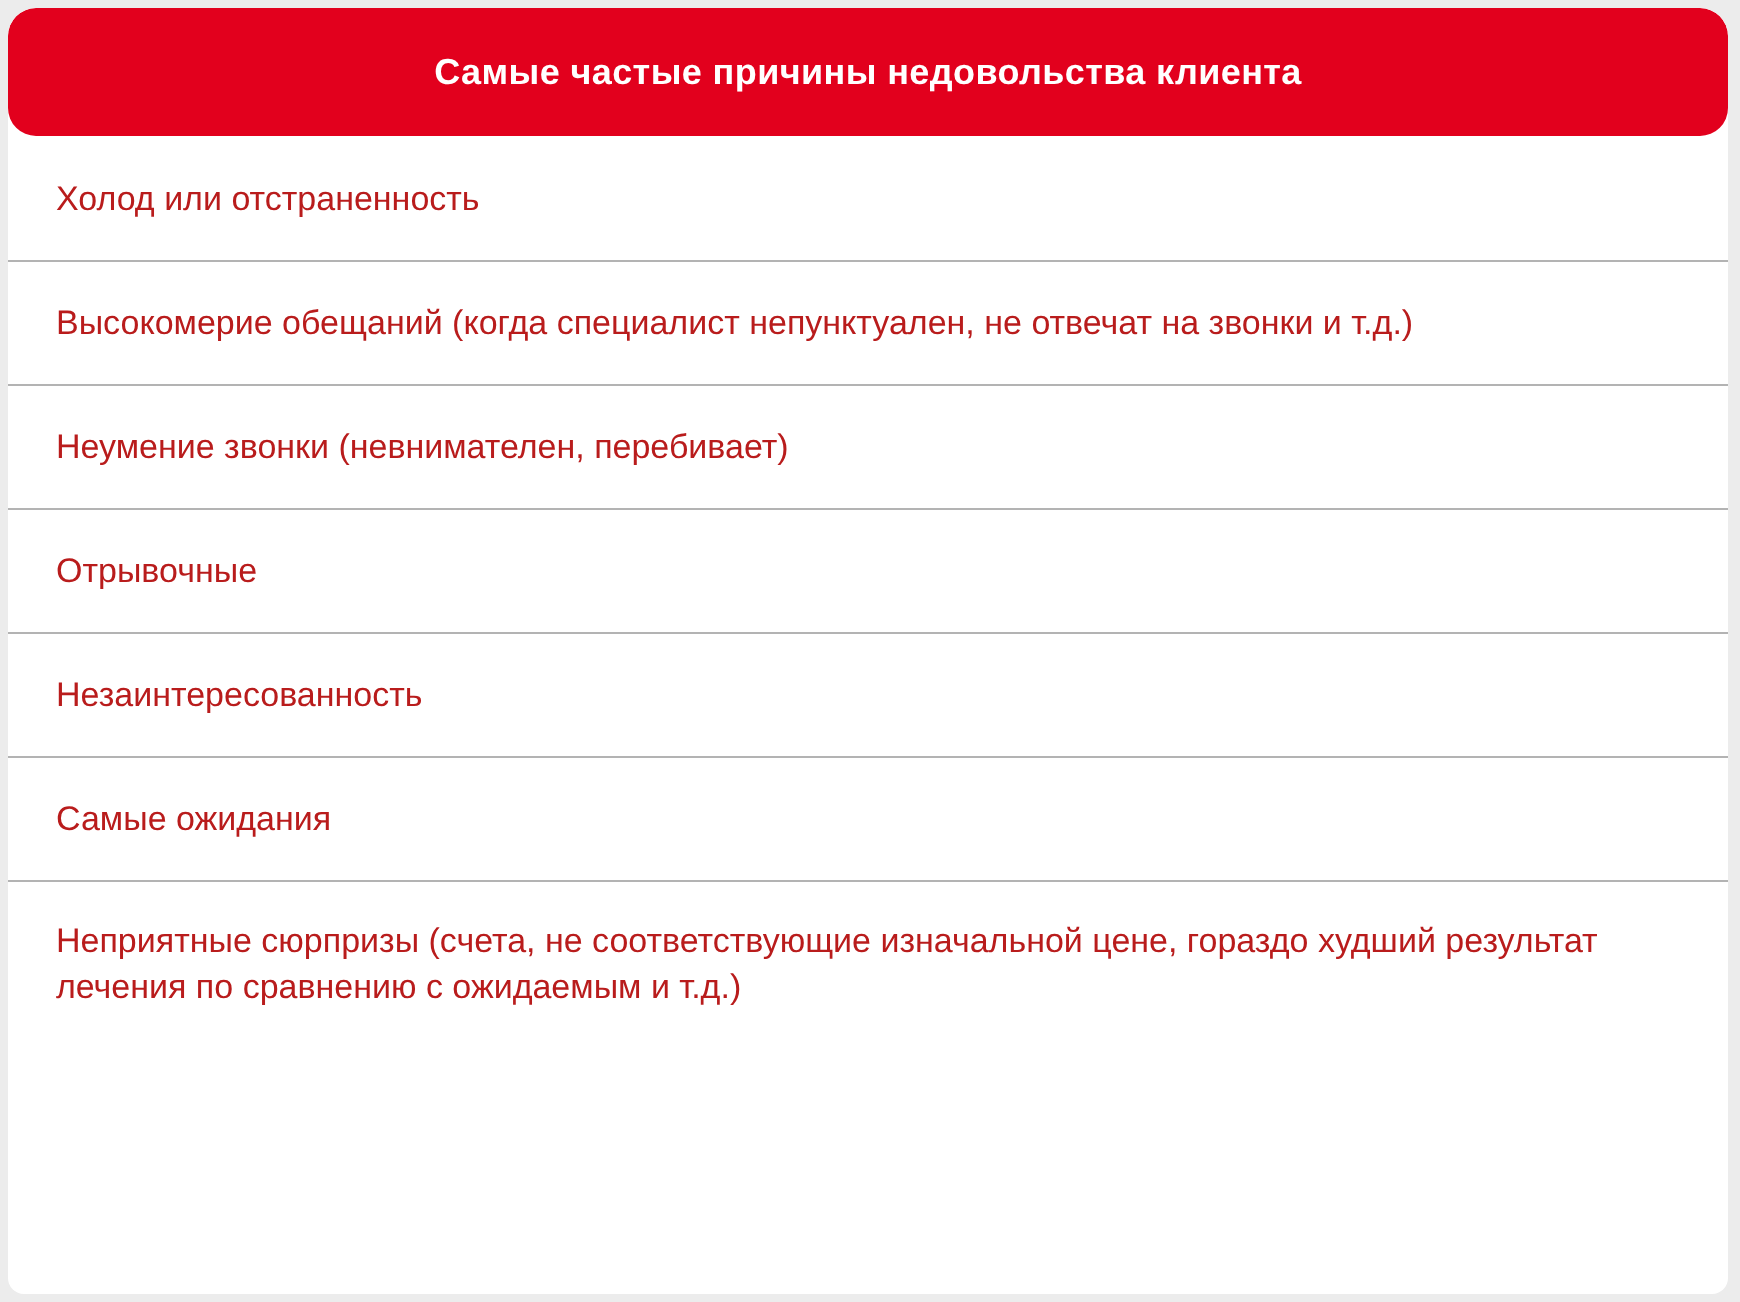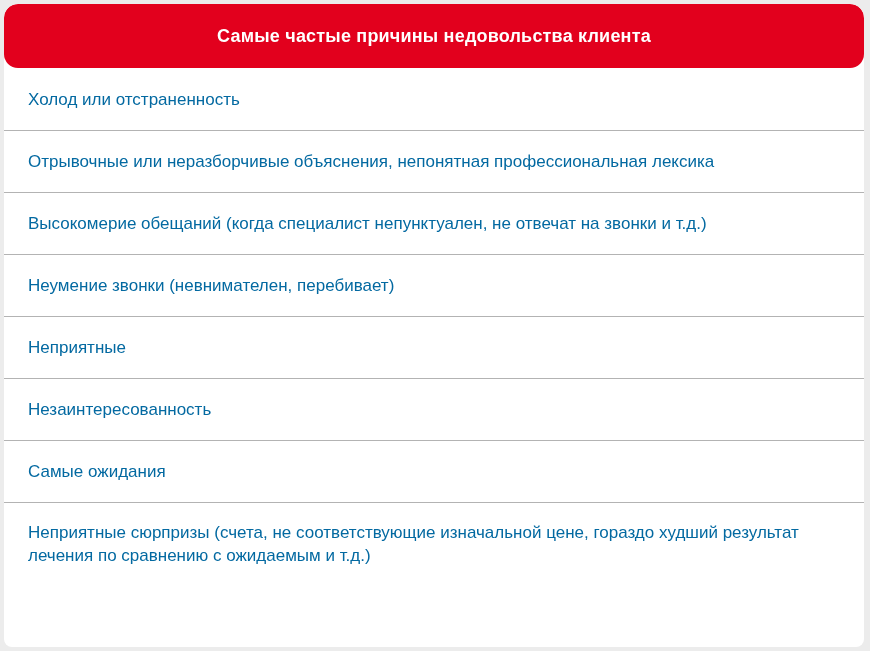--- a/index.html
+++ b/index.html
@@ -37,21 +37,21 @@
   }
   .rows {
     display: block;
   }
   .row {
     min-height: 62px;
     display: flex;
     align-items: center;
     padding: 10px 60px 10px 24px;
     box-sizing: border-box;
-    color: #0369a1;
+    color: #b91c1c;
     font-size: 17px;
     line-height: 23px;
   }
   .row + .row {
     border-top: 1.5px solid #b3b3b3;
   }
   .row:last-child {
     min-height: 82px;
   }
 </style>
@@ -60,30 +60,27 @@
 
 <div class="card">
   <div class="table-header">
     <div class="table-title">Самые частые причины недовольства клиента</div>
   </div>
   <div class="rows" id="rows-container">
       <div class="row">
         <span>Холод или отстраненность</span>
       </div>
       <div class="row">
-        <span>Отрывочные или неразборчивые объяснения, непонятная профессиональная лексика</span>
-      </div>
-      <div class="row">
         <span>Высокомерие обещаний (когда специалист непунктуален, не отвечат на звонки и т.д.)</span>
       </div>
       <div class="row">
         <span>Неумение звонки (невнимателен, перебивает)</span>
       </div>
       <div class="row">
-        <span>Неприятные</span>
+        <span>Отрывочные</span>
       </div>
       <div class="row">
         <span>Незаинтересованность</span>
       </div>
       <div class="row">
         <span>Самые ожидания</span>
       </div>
       <div class="row">
         <span>Неприятные сюрпризы (счета, не соответствующие изначальной цене, гораздо худший результат лечения по сравнению с ожидаемым и т.д.)</span>
       </div>

